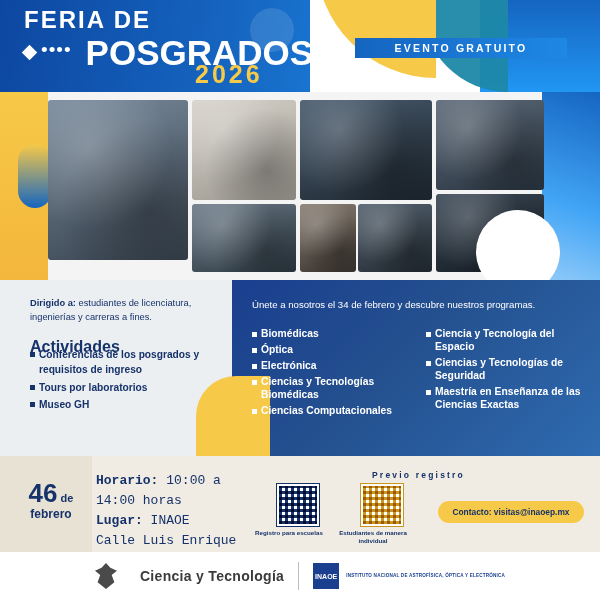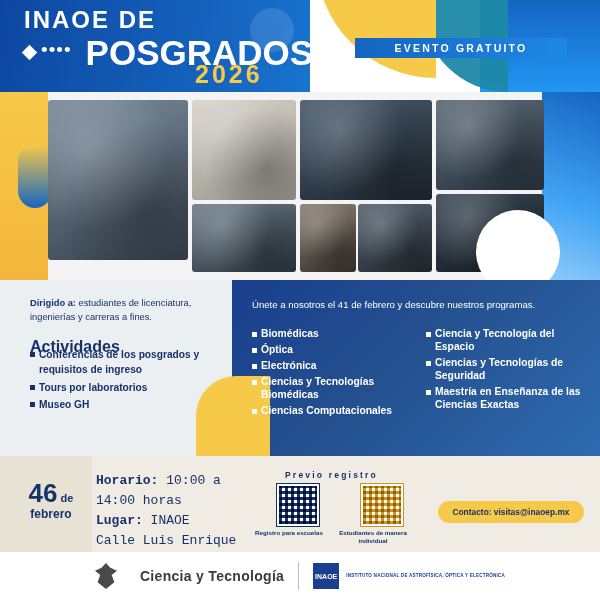--- a/index.html
+++ b/index.html
@@ -225,21 +225,21 @@
   .bt-mes { font-size: 12px; font-weight: bold; display:block; margin-top: -2px; }
   .bt-info {
     position: absolute; left: 96px; top: 15px;
     width: 170px;
     font-size: 13px; color: #16326b; line-height: 1.55; font-family: Liberation Mono, monospace;
   }
   .bt-info b { color: #16326b; }
   .bt-limit { font-weight: bold; margin-top: 2px; display: block; }
   .previo {
     position: absolute; left: 285px; top: 14px;
-    width: 180px; text-align: left;
+    width: 180px; text-align: right;
     font-size: 8.5px; font-weight: bold; color: #16326b;
     letter-spacing: 2.2px;
   }
   .qr-wrap {
     position: absolute; top: 28px;
     text-align: center;
   }
   .qr1 { left: 268px; }
   .qr2 { left: 352px; }
   .qr {
@@ -303,21 +303,21 @@
 <div class="poster">
 
   <div class="header">
     <div class="hdr-white-block"></div>
     <div class="hdr-blue-right"></div>
     <div class="hdr-teal-arc"></div>
     <div class="hdr-yellow-arc"></div>
     <div class="hdr-dot-white"></div>
 
     <div class="title-wrap">
-      <div class="t-feria">INAOE DE</div>
+      <div class="t-feria">FERIA DE</div>
       <div class="t-row2">
         <span class="diamond"></span>
         <span class="dots">••••</span>
         <span class="t-posg">POSGRADOS</span>
       </div>
     </div>
     <div class="t-year">2026</div>
     <div class="gratuito">EVENTO GRATUITO</div>
   </div>
 
@@ -370,21 +370,21 @@
       <b>Dirigido a:</b><span> estudiantes de licenciatura, ingenierías y carreras a fines.</span>
     </div>
 
     <div class="act-title">Actividades</div>
     <ul class="act-list">
       <li>Conferencias de los posgrados y requisitos de ingreso</li>
       <li>Tours por laboratorios</li>
       <li>Museo GH</li>
     </ul>
 
-    <div class="invite">Únete a nosotros el 41 de febrero y descubre nuestros programas.</div>
+    <div class="invite">Únete a nosotros el 34 de febrero y descubre nuestros programas.</div>
     <div class="progs">
       <ul class="prog-col">
         <li>Biomédicas</li>
         <li>Óptica</li>
         <li>Electrónica</li>
         <li>Ciencias y Tecnologías Biomédicas</li>
         <li>Ciencias Computacionales</li>
       </ul>
       <ul class="prog-col">
         <li>Ciencia y Tecnología del Espacio</li>

